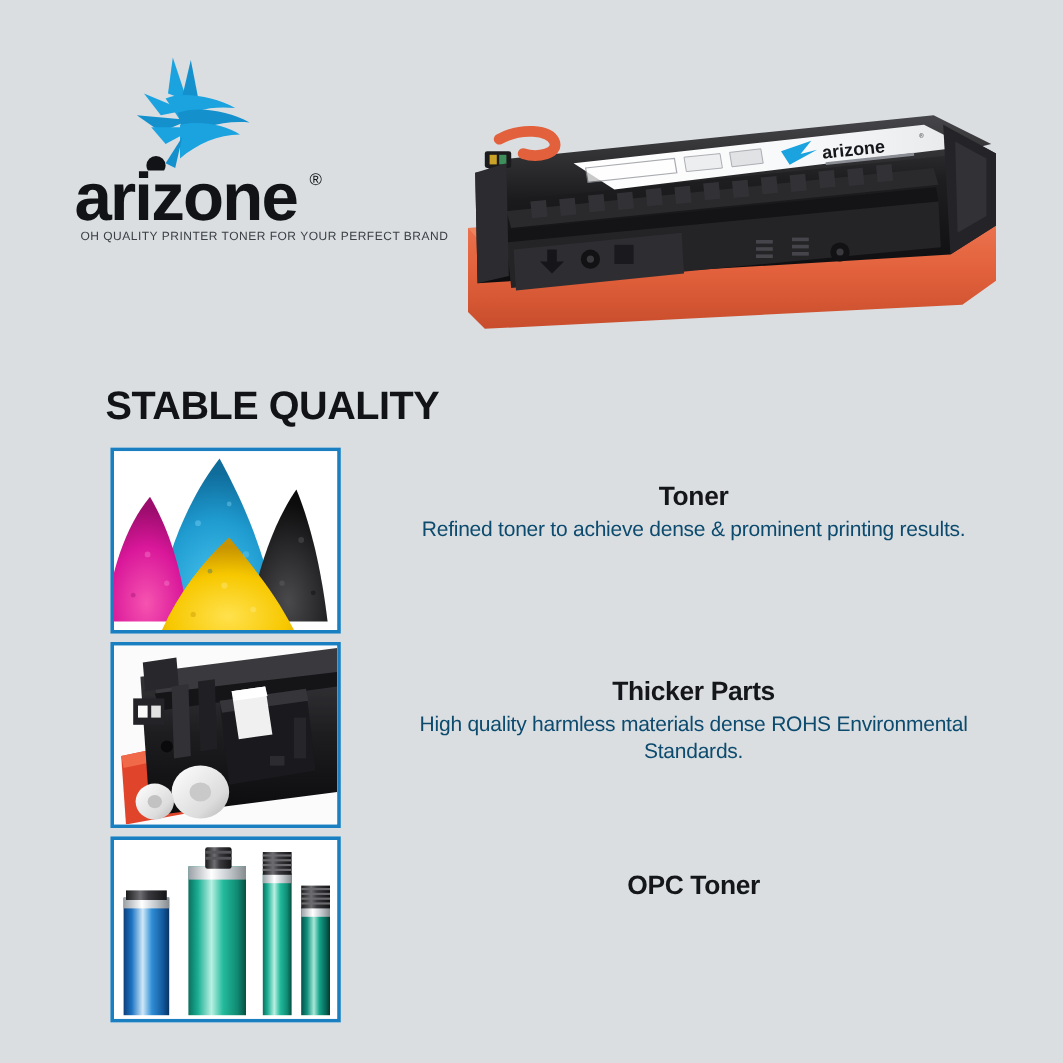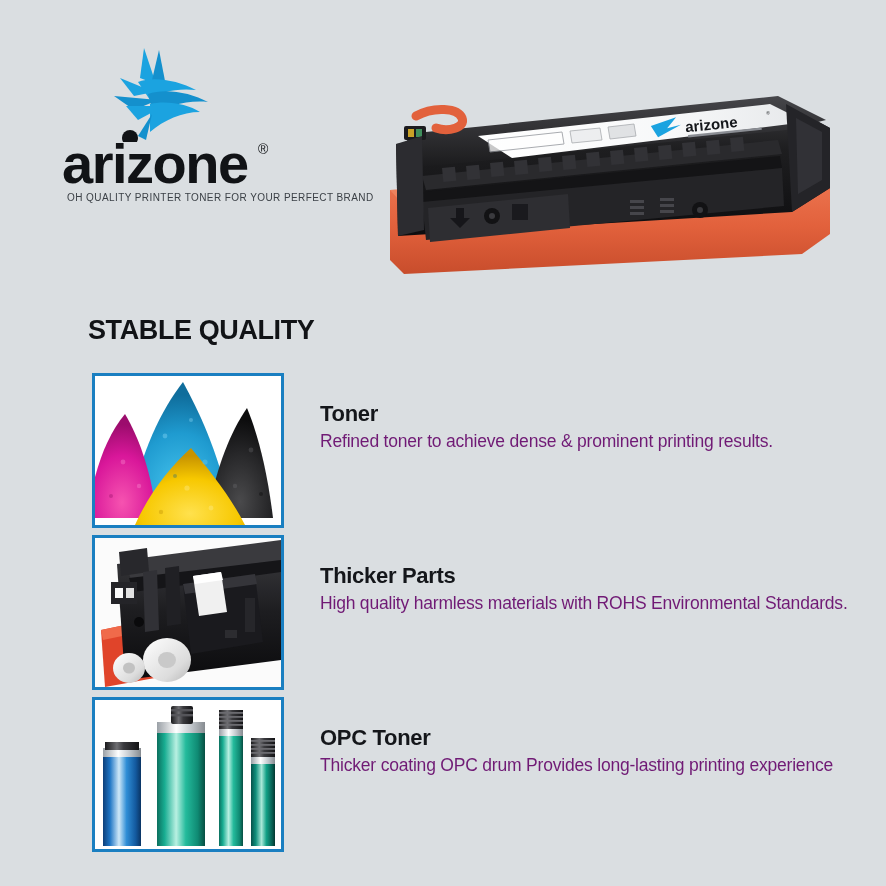--- a/index.html
+++ b/index.html
@@ -70,21 +70,21 @@
     top: 84px;
     width: 456px;
     height: 196px;
   }
 
   
   #section-heading {
     position: absolute;
     left: 88px;
     top: 297px;
-    font-size: 27px;
+    font-size: 33px;
     font-weight: bold;
     letter-spacing: -0.4px;
     color: #111316;
     white-space: nowrap;
   }
 
   
   .feature-row {
     position: absolute;
     left: 92px;
@@ -107,35 +107,36 @@
   }
   .thumb-inner {
     position: absolute;
     left: 0; top: 0; right: 0; bottom: 0;
     background: #ffffff;
     overflow: hidden;
   }
 
   .feature-text {
     position: absolute;
-    left: 228px;
+    left: 216px;
     top: 28px;
     width: 540px;
+    text-align: center;
   }
   .feature-title {
     font-size: 22px;
     font-weight: bold;
     color: #14161a;
     letter-spacing: -0.3px;
     line-height: 26px;
     margin: 0 0 3px 0;
   }
   .feature-desc {
     font-size: 17.5px;
-    color: #701a75;
+    color: #0c4a6e;
     line-height: 23px;
     margin: 0;
     letter-spacing: -0.2px;
   }
 </style>
 </head>
 <body>
 
 <div id="logo-block">
 
@@ -362,21 +363,21 @@
         <path d="M98 38 L126 34 L128 42 L100 46 Z" fill="#ffffff"></path>
 
         <circle cx="44" cy="84" r="5" fill="#0a0a0c"></circle>
         <rect x="130" y="92" width="12" height="8" fill="#2c2c30"></rect>
         <rect x="150" y="60" width="10" height="34" fill="#26262a"></rect>
       </svg>
     </div>
   </div>
   <div class="feature-text">
     <div class="feature-title">Thicker Parts</div>
-    <div class="feature-desc">High quality harmless materials with ROHS Environmental Standards.</div>
+    <div class="feature-desc">High quality harmless materials dense ROHS Environmental Standards.</div>
   </div>
 </div>
 
 <div class="feature-row" id="feature-row-2">
   <div class="feature-thumb">
     <div class="thumb-inner">
       <svg viewBox="0 0 186 149" width="100%" height="100%" preserveAspectRatio="none">
         <defs>
           <linearGradient id="dBlue" x1="0" y1="0" x2="1" y2="0">
             <stop offset="0%" stop-color="#0d3f7a"></stop>
@@ -444,15 +445,14 @@
           <rect x="156" y="40" width="24" height="1.8"></rect>
             <rect x="156" y="44" width="24" height="1.8"></rect>
           <rect x="156" y="48" width="24" height="1.8"></rect>
             <rect x="156" y="52" width="24" height="1.8"></rect>
         </g>
       </svg>
     </div>
   </div>
   <div class="feature-text">
     <div class="feature-title">OPC Toner</div>
-    <div class="feature-desc">Thicker coating OPC drum Provides long-lasting printing experience</div>
   </div>
 </div>
 
 </body></html>

